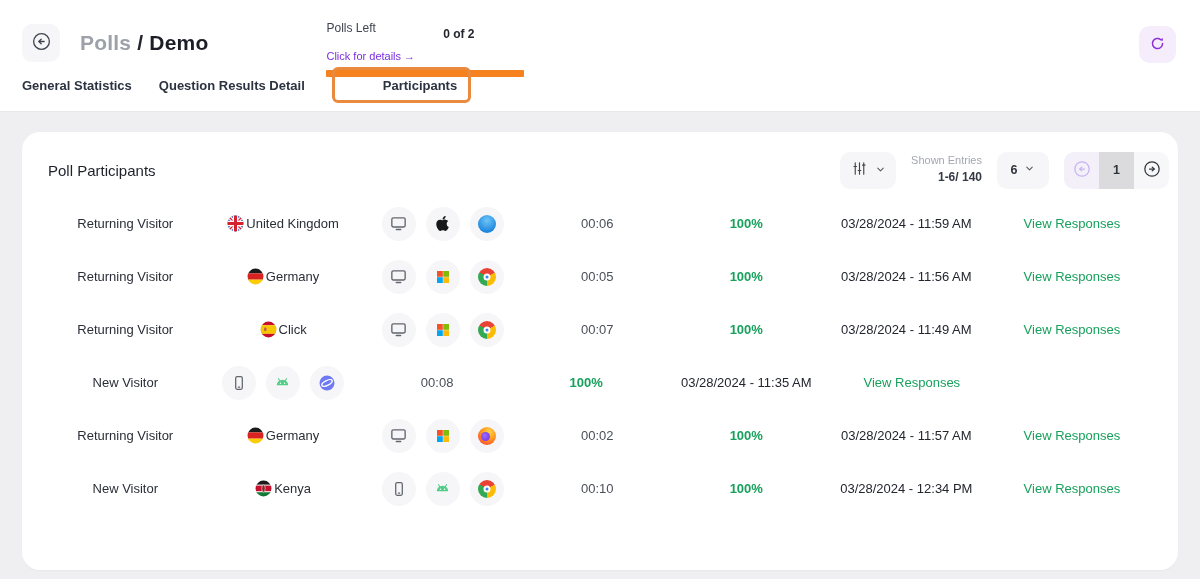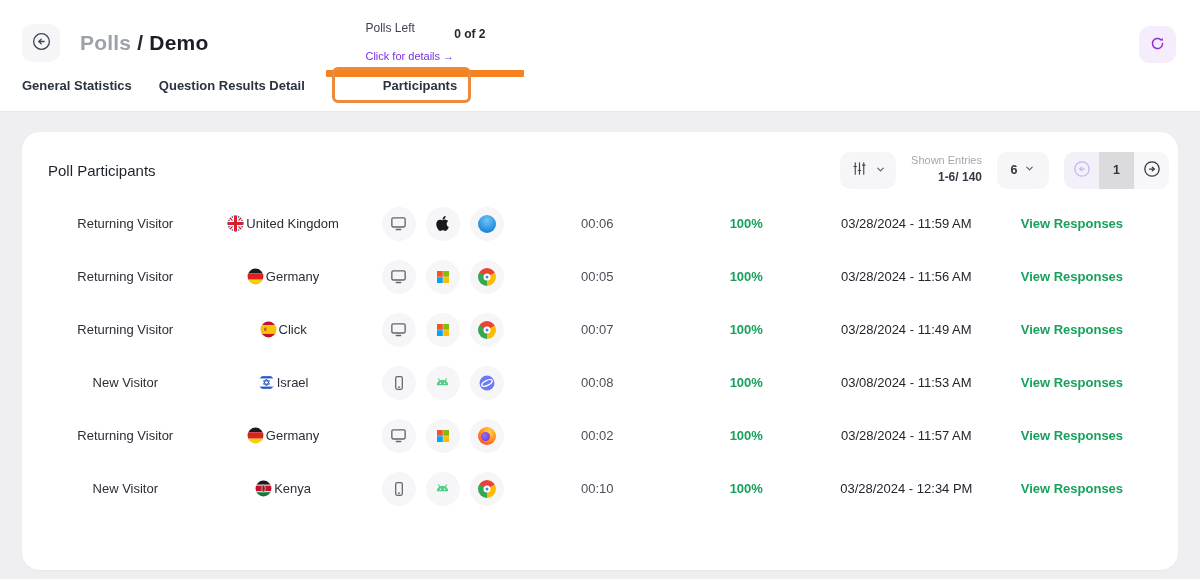--- a/index.html
+++ b/index.html
@@ -9,21 +9,21 @@
   
   .page-header { background:#fff; border-bottom:1px solid #E8E8EA; padding:0; }
   .hdr-top { display:flex; align-items:flex-start; padding:24px 24px 0 22px; height:64px; }
   .back-btn { width:38px; height:38px; border:none; border-radius:10px; background:#F6F6F8; display:flex; align-items:center; justify-content:center; cursor:pointer; }
   .page-title { font-size:21px; font-weight:700; margin-left:20px; line-height:38px; letter-spacing:.2px; }
   .page-title .muted { color:#9CA1AA; font-weight:600; }
   .page-title .sep { color:#23262E; font-weight:600; }
   .page-title .strong { color:#1B1E26; }
 
   .polls-left { width:198px; margin-left:118px; margin-top:-3px; }
-  .pl-row { display:flex; justify-content:center; align-items:flex-start; }
+  .pl-row { display:flex; justify-content:flex-start; align-items:flex-start;gap:28px; }
   .pl-label { font-size:12px; color:#3F4450; font-weight:500; }
   .pl-link { font-size:11px; color:#7A2FE2; text-decoration:none; display:inline-block; margin-top:15px; cursor:pointer; }
   .pl-count { font-size:12px; color:#23262E; font-weight:600; margin-top:6px; }
   .pl-bar { height:7px; background:#F1E7DB; border-radius:1px; margin-top:6px; overflow:hidden; }
   .pl-fill { height:100%; width:100%; }
 
   .refresh-btn { margin-left:auto; width:37px; height:37px; border:none; border-radius:11px; background:#F5EDFB; display:flex; align-items:center; justify-content:center; cursor:pointer; margin-top:2px; }
 
   .tabs { display:flex; align-items:center; gap:27px; padding:8px 22px 13px 22px; height:47px; }
   .tab { font-size:13px; color:#2B3240; font-weight:600; cursor:pointer; white-space:nowrap; }
@@ -55,21 +55,21 @@
   .cell { display:flex; align-items:center; justify-content:center; font-size:13px; color:#2A2E37; }
   .c1{width:14%;} .c2{width:14.5%;} .c3{width:14.5%;} .c4{width:13.5%;} .c5{width:13.5%;} .c6{width:15.5%;} .c7{width:14.5%;}
   .cell.c4 { color:#4A4F59; }
   .cell.c5 { font-weight:600; }
   .cell.c6 { font-weight:500; color:#23262E; }
   .country { margin-left:1px; }
   .flag { display:inline-flex; width:19px; height:19px; }
   .flag svg { width:19px; height:19px; }
   .devices { gap:10px; }
   .dev-chip { width:34px; height:34px; border-radius:50%; background:#F6F6F8; display:inline-flex; align-items:center; justify-content:center; }
-  .view-link { font-size:13px; font-weight:700; text-decoration:none; cursor:pointer; }
+  .view-link { font-size:13px; font-weight:400; text-decoration:none; cursor:pointer; }
 
   
   .chrome-ic { width:18px; height:18px; border-radius:50%; position:relative; display:inline-block;
     background:conic-gradient(from 300deg,#EA4335 0 120deg,#FBBC05 0 240deg,#34A853 0 360deg); }
   .chrome-core { position:absolute; left:50%; top:50%; transform:translate(-50%,-50%); width:7px; height:7px; border-radius:50%; background:#4285F4; border:2.5px solid #fff; }
   .safari-ic { width:18px; height:18px; border-radius:50%; background:radial-gradient(circle at 50% 30%,#6EC6F9,#1B84DC 75%); display:inline-flex; align-items:center; justify-content:center; }
   .firefox-ic { width:18px; height:18px; border-radius:50%; position:relative; overflow:hidden; display:inline-block;
     background:radial-gradient(circle at 62% 28%,#FFD54A 0%,#FF9A1F 42%,#FF5F2E 72%,#E0321F 100%); }
   .ff-core { position:absolute; left:17%; top:28%; width:52%; height:52%; border-radius:50%; background:radial-gradient(circle at 40% 40%,#9A6BFF,#6B2FD6); }
 
@@ -323,40 +323,20 @@
     <div class="cell c4">00:07</div>
     <div class="cell c5" style="color: rgb(23, 161, 92);">100%</div>
     <div class="cell c6">03/28/2024 - 11:49 AM</div>
     <div class="cell c7">
       <a class="view-link" style="color: rgb(23, 161, 92);">View Responses</a>
     </div>
   </div>
 
   <div class="trow">
     <div class="cell c1">New Visitor</div>
-    <div class="cell c2">
-      <span class="flag">
-              <svg viewBox="0 0 24 24">
-                <defs>
-                  <clipPath id="cf-il">
-                    <circle cx="12" cy="12" r="10"></circle>
-                  </clipPath>
-                </defs>
-                <g clip-path="url(#cf-il)">
-                  <rect width="24" height="24" fill="#fff"></rect>
-                  <rect width="24" height="2.8" y="4" fill="#2456C6"></rect>
-                  <rect width="24" height="2.8" y="17.2" fill="#2456C6"></rect>
-                  <polygon points="12,7.6 15.8,14.1 8.2,14.1" fill="none" stroke="#2456C6" stroke-width="1.2"></polygon>
-                  <polygon points="12,16.4 8.2,9.9 15.8,9.9" fill="none" stroke="#2456C6" stroke-width="1.2"></polygon>
-                </g>
-                <circle cx="12" cy="12" r="9.7" fill="none" stroke="rgba(0,0,0,.08)" stroke-width="0.6"></circle>
-              </svg>
-            </span>
-      <span class="country">Israel</span>
-    </div>
     <div class="cell c3 devices">
             <span class="dev-chip">
               <svg width="18" height="18" viewBox="0 0 24 24" fill="none" stroke="#62666E" stroke-width="1.7" stroke-linecap="round" stroke-linejoin="round">
                 <rect x="7.6" y="3.6" width="8.8" height="16.8" rx="2"></rect>
                 <path d="M11.2 17.6h1.6"></path>
               </svg>
             </span>
             <span class="dev-chip">
               <svg width="19" height="19" viewBox="0 0 24 24">
                 <path d="M4.8 15.6a7.2 7.2 0 0 1 14.4 0z" fill="#52CD88"></path>
@@ -367,21 +347,21 @@
             </span>
             <span class="dev-chip">
               <svg width="18" height="18" viewBox="0 0 24 24">
                 <circle cx="12" cy="12" r="10" fill="#6E79F4"></circle>
                 <ellipse cx="12" cy="12" rx="7.6" ry="3.1" fill="none" stroke="#fff" stroke-width="1.9" transform="rotate(-28 12 12)"></ellipse>
               </svg>
             </span>
           </div>
     <div class="cell c4">00:08</div>
     <div class="cell c5" style="color: rgb(23, 161, 92);">100%</div>
-    <div class="cell c6">03/08/2024 - 11:53 AM</div>
+    <div class="cell c6">03/28/2024 - 11:35 AM</div>
     <div class="cell c7">
       <a class="view-link" style="color: rgb(23, 161, 92);">View Responses</a>
     </div>
   </div>
 
   <div class="trow">
     <div class="cell c1">Returning Visitor</div>
     <div class="cell c2">
       <span class="flag">
               <svg viewBox="0 0 24 24">

